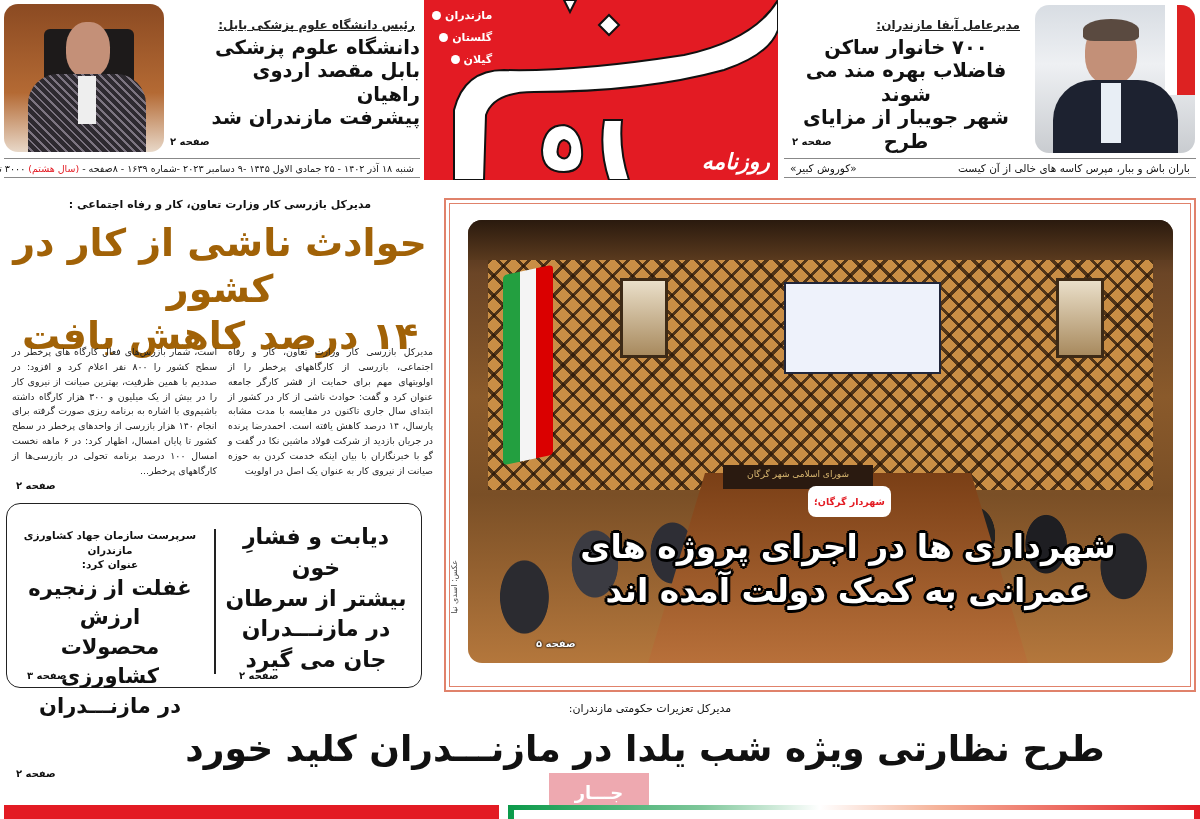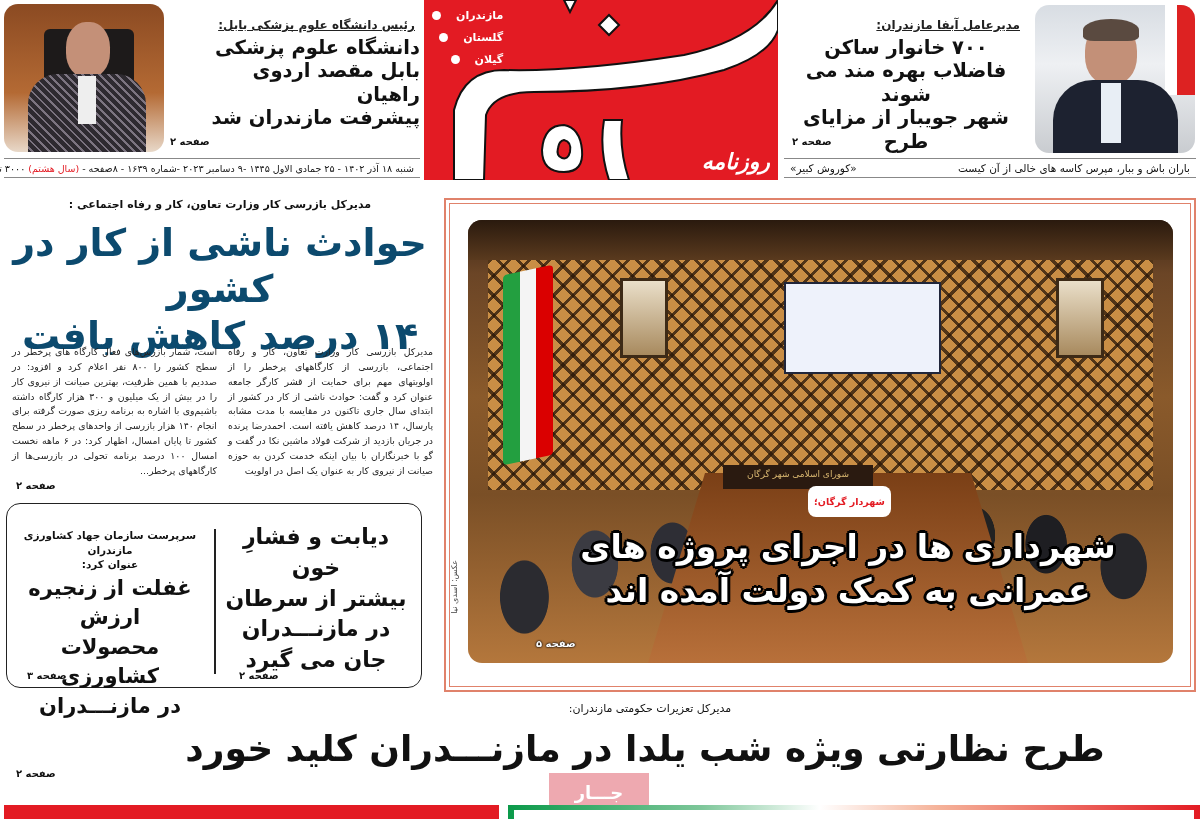--- a/index.html
+++ b/index.html
@@ -12,36 +12,36 @@
   .headline-md { font-weight: bold; text-align: center; line-height: 1.2; color: #111; }
   .page-ref { font-size: 10px; font-weight: bold; color: #111; }
 
   
   .logo {
     position: absolute; left: 424px; top: 0; width: 354px; height: 180px;
     background: #e31b23; overflow: hidden;
   }
   .logo svg { position: absolute; left: 0; top: 0; }
   .logo .province-list { position: absolute; left: 8px; top: 4px; direction: rtl; }
-  .logo .province { display: flex; align-items: center; gap: 15px; color: #fff; font-size: 11px; font-weight: bold; height: 22px; justify-content: flex-end; flex-direction: row-reverse; }
+  .logo .province { display: flex; align-items: center; gap: 4px; color: #fff; font-size: 11px; font-weight: bold; height: 22px; justify-content: flex-end; flex-direction: row-reverse; }
   .logo .dot { width: 9px; height: 9px; border-radius: 50%; background: #fff; display: inline-block; }
   .logo .rooznameh { position: absolute; right: 8px; bottom: 6px; color: #fff; font-size: 22px; font-weight: bold; font-style: italic; }
 
   
   .info-bar {
     position: absolute; height: 20px; border-top: 1.5px solid #888; border-bottom: 1.5px solid #888;
     font-size: 10.5px; display: flex; align-items: center; padding: 0 6px; white-space: nowrap;
   }
   .info-bar .red { color: #e31b23; }
 
   
   .lead-kicker { position: absolute; left: 0; top: 198px; width: 440px; font-size: 11px; font-weight: bold; text-align: center; }
   .lead-headline {
     position: absolute; left: 0; top: 220px; width: 440px; text-align: center;
-    font-size: 38px; font-weight: 900; line-height: 1.22; color: #0c4a6e; letter-spacing: -0.5px;
+    font-size: 38px; font-weight: 900; line-height: 1.22; color: #a16207; letter-spacing: -0.5px;
   }
   .body-col {
     position: absolute; top: 345px; width: 205px; font-size: 9.4px; line-height: 1.58; text-align: justify; color: #222;
   }
 
   .boxed {
     position: absolute; left: 6px; top: 503px; width: 416px; height: 185px;
     border: 1.5px solid #222; border-radius: 14px;
   }
   .boxed .divider { position: absolute; left: 207px; top: 25px; width: 2px; height: 145px; background: #222; }

